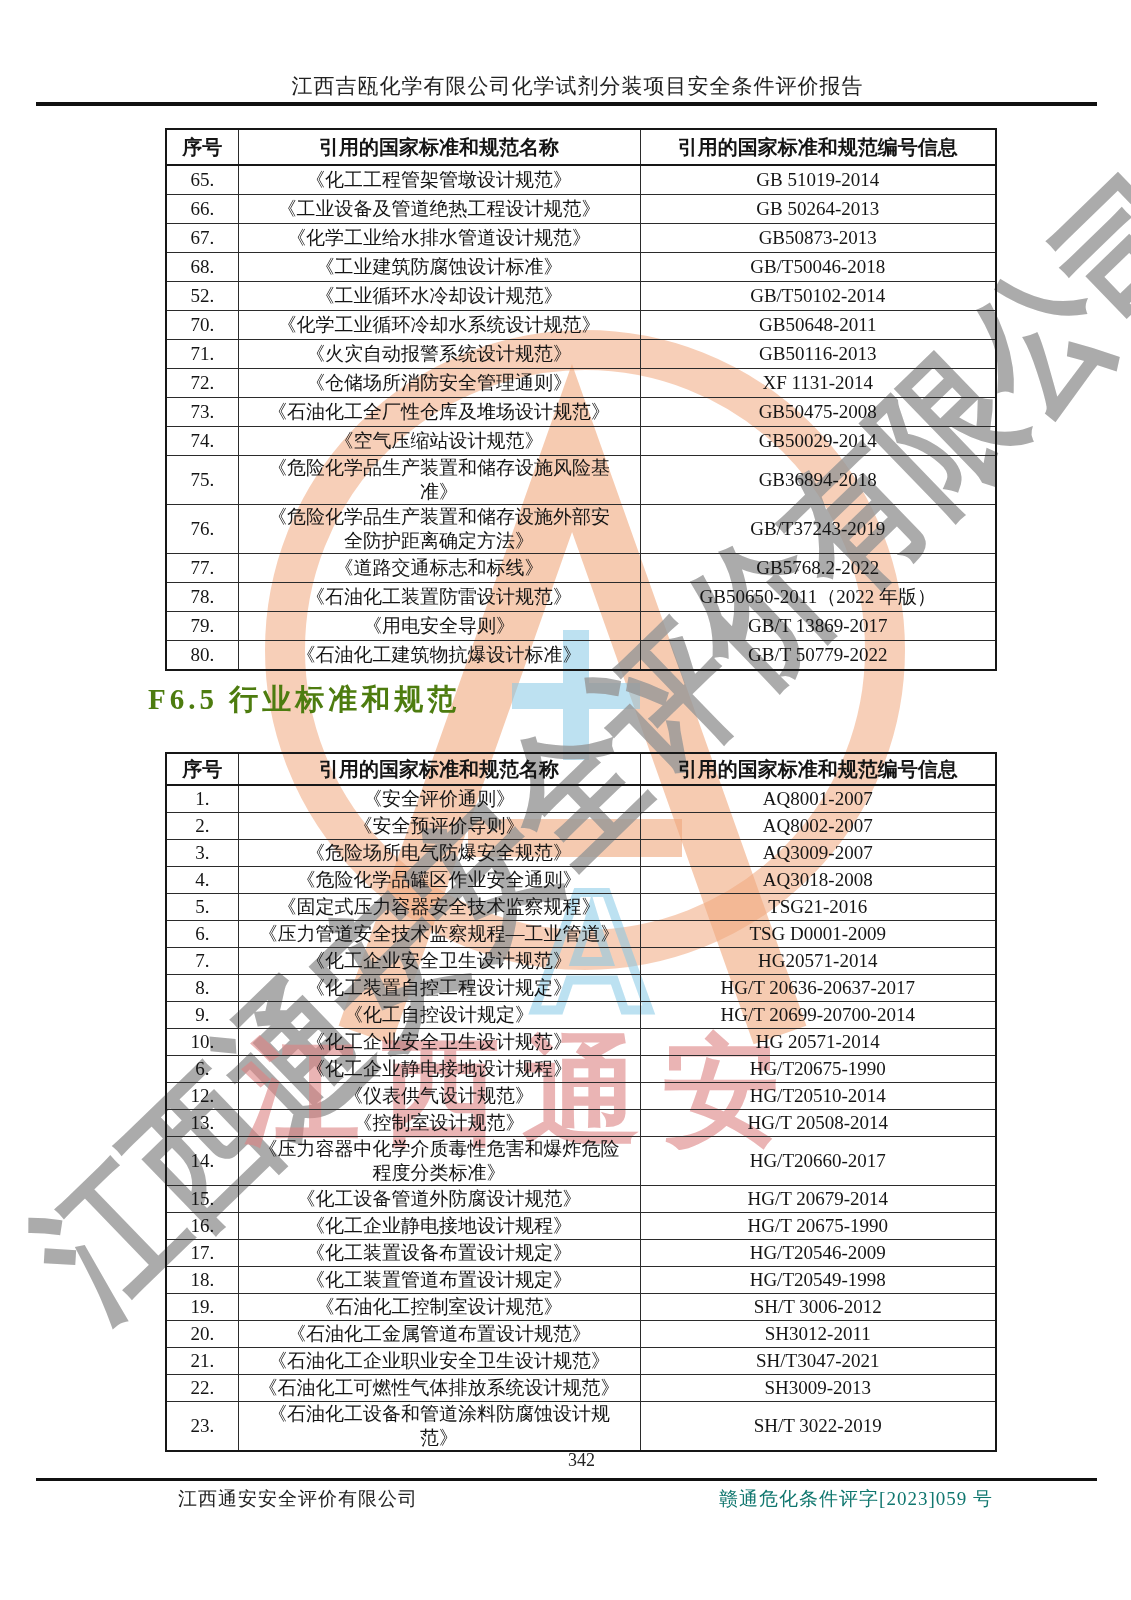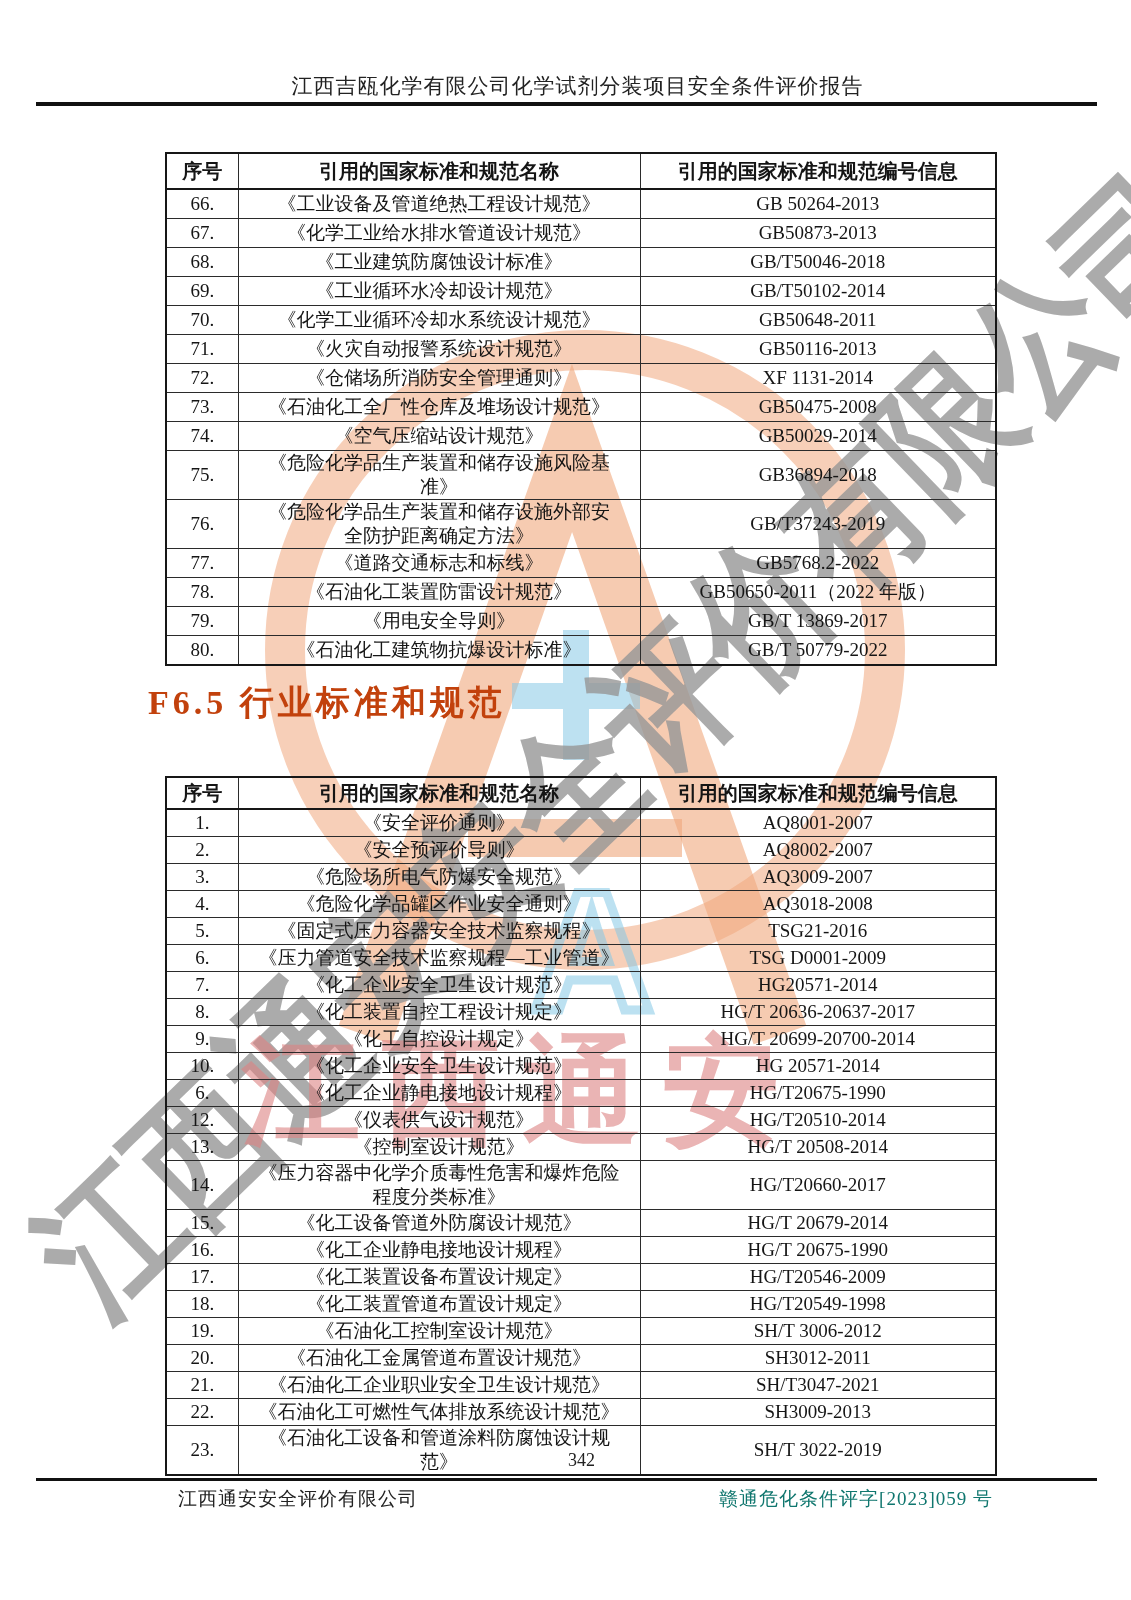--- a/index.html
+++ b/index.html
@@ -28,30 +28,30 @@
     font-size:19px;color:#151515;
   }
   .std-table.t1{top:128px;}
   .std-table.t2{top:752px;}
   .std-table th,.std-table td{
     border:1px solid #2b2b2b;
     text-align:center;vertical-align:middle;
     padding:0 2px;line-height:24px;
     overflow:hidden;
   }
-  .std-table{border:2px solid #171717;margin-top:24px;}
+  .std-table{border:2px solid #171717;}
   .std-table th{font-size:20px;font-weight:bold;border-bottom:2px solid #171717;}
   .t1 th{height:34px;}
   .t2 th{height:30px;}
   .t1 td{height:28px;}
   .t2 td{height:26px;}
   .std-table td.name{white-space:pre-line;}
   .section-heading{
     position:absolute;left:148px;top:680px;
-    font-size:34px;font-weight:bold;color:#c2410c;
+    font-size:29px;font-weight:bold;color:#4d7c0f;
     letter-spacing:4px;
   }
   .page-number{
     position:absolute;top:1450px;left:16px;width:100%;
     text-align:center;font-size:18px;color:#222;
   }
   .footer-rule{
     position:absolute;top:1478px;left:36px;right:34px;height:3px;background:#111;
   }
   .footer-company{
@@ -95,36 +95,41 @@
         </colgroup>
       <thead>
         <tr>
           <th>序号</th>
           <th>引用的国家标准和规范名称</th>
           <th>引用的国家标准和规范编号信息</th>
         </tr>
       </thead>
       <tbody>
           <tr>
+            <td class="no">65.</td>
+            <td class="name">《化工工程管架管墩设计规范》</td>
+            <td class="code">GB 51019-2014</td>
+          </tr>
+          <tr>
             <td class="no">66.</td>
             <td class="name">《工业设备及管道绝热工程设计规范》</td>
             <td class="code">GB 50264-2013</td>
           </tr>
           <tr>
             <td class="no">67.</td>
             <td class="name">《化学工业给水排水管道设计规范》</td>
             <td class="code">GB50873-2013</td>
           </tr>
           <tr>
             <td class="no">68.</td>
             <td class="name">《工业建筑防腐蚀设计标准》</td>
             <td class="code">GB/T50046-2018</td>
           </tr>
           <tr>
-            <td class="no">69.</td>
+            <td class="no">52.</td>
             <td class="name">《工业循环水冷却设计规范》</td>
             <td class="code">GB/T50102-2014</td>
           </tr>
           <tr>
             <td class="no">70.</td>
             <td class="name">《化学工业循环冷却水系统设计规范》</td>
             <td class="code">GB50648-2011</td>
           </tr>
           <tr>
             <td class="no">71.</td>

